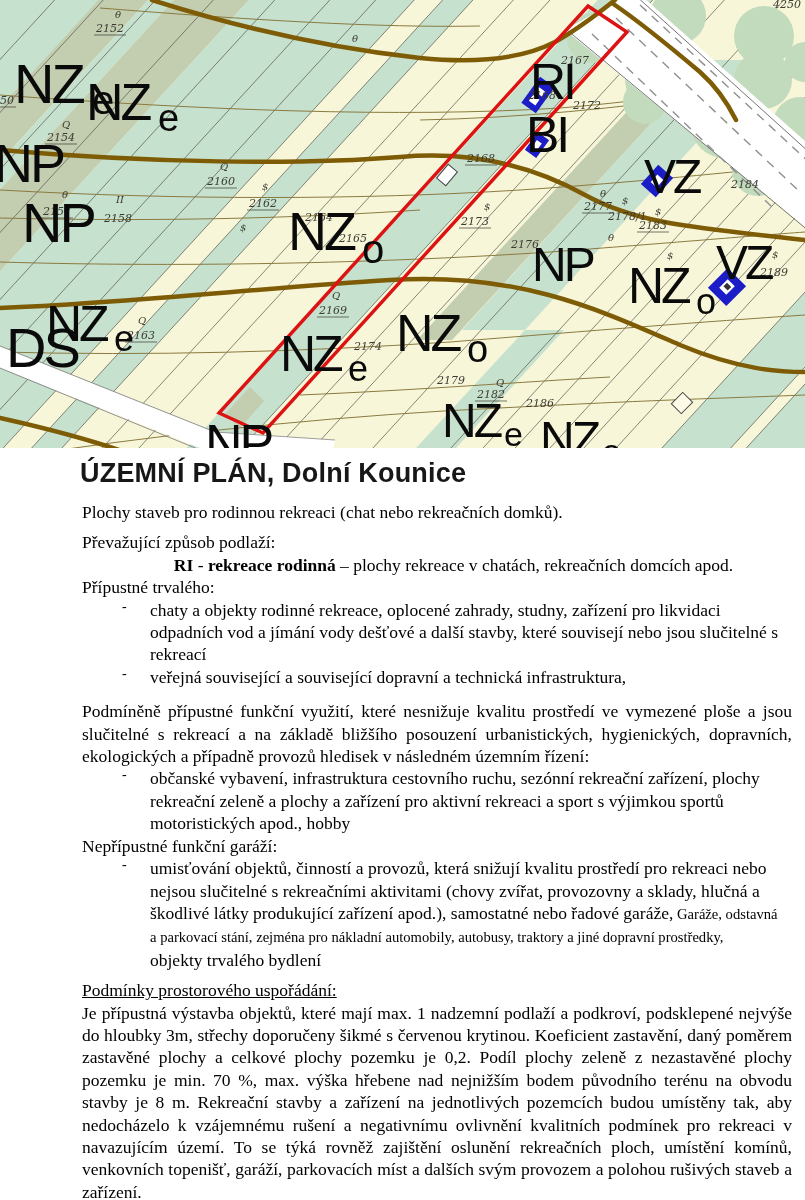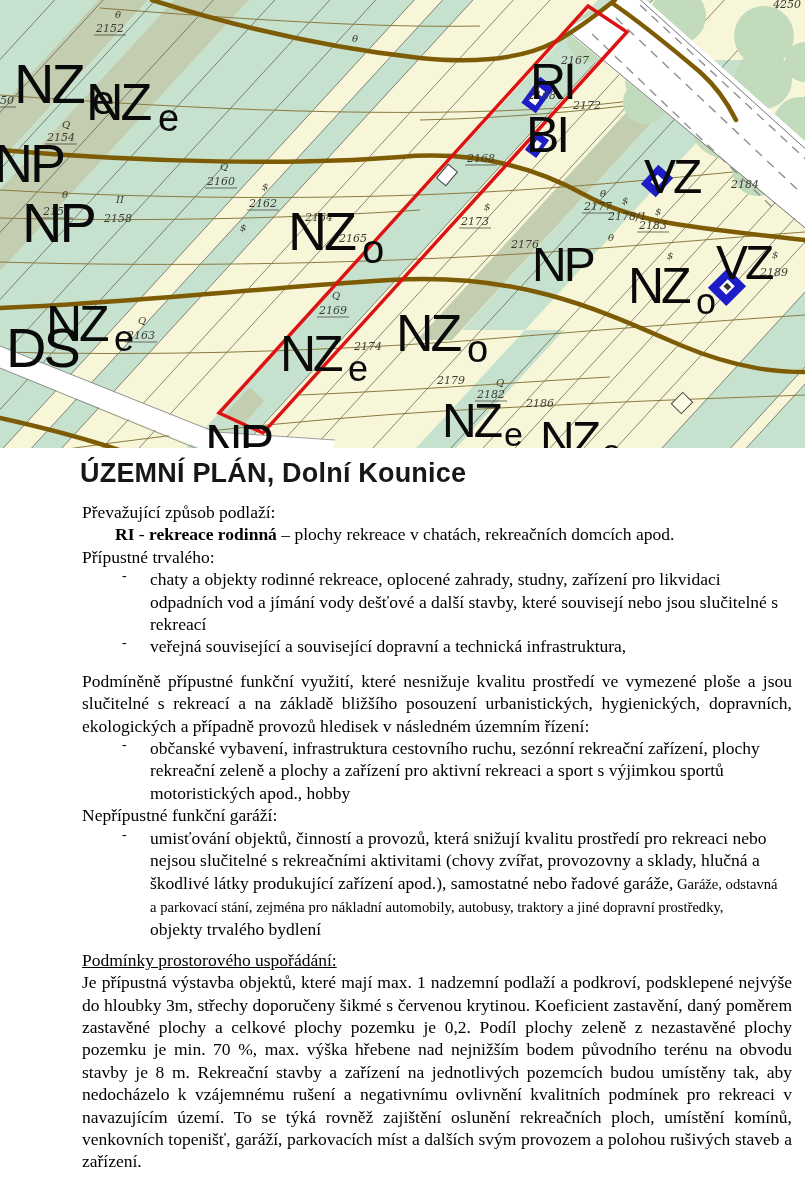--- a/index.html
+++ b/index.html
@@ -13,21 +13,21 @@
   .psym{font-family:"DejaVu Serif",serif;font-style:italic;font-size:10px;fill:#3b3b33;}
   .doc{position:absolute;top:448px;left:0;width:805px;background:#fff;}
   .doc-title{font-family:"Liberation Sans",sans-serif;font-weight:700;font-size:27px;
              color:#171717;margin:10px 0 12px 80px;letter-spacing:.2px;}
   .body-text{margin-left:82px;width:710px;font-size:17.5px;line-height:22.4px;}
   .body-text p{margin:0;}
   .sec-head{font-weight:bold;text-decoration:underline;margin-left:6px !important;}
   .u-head{text-decoration:underline;}
   .gap{margin-top:8px !important;}
   .gap-lg{margin-top:12px !important;}
-  .indent1{padding-left:33px;}
+  .indent1{padding-left:33px;text-align:center;}
   ul.dashlist{list-style:none;margin:0;padding:0;}
   ul.dashlist li{position:relative;padding-left:68px;padding-right:14px;}
   ul.dashlist li .dash{position:absolute;left:40px;top:-3px;font-size:14px;}
   .just{text-align:justify;}
   .small-inline{font-size:14.6px;}
   b{font-weight:bold;}
 </style>
 </head>
 <body>
 
@@ -258,20 +258,21 @@
     <text class="zsub" x="504" y="446" font-size="34">e</text>
     <text class="zlabel" x="540" y="455" font-size="48">NZ</text>
     <text class="zsub" x="602" y="463" font-size="34">o</text>
   </g>
 </svg>
 </div>
 
 <div class="doc">
   <div class="doc-title">ÚZEMNÍ PLÁN, Dolní Kounice</div>
   <div class="body-text">
+    <p>Plochy staveb pro rodinnou rekreaci (chat nebo rekreačních domků).</p>
 
     <p class="gap">Převažující způsob podlaží:</p>
     <p class="indent1"><b>RI</b><span> - </span><b>rekreace rodinná</b><span> – plochy rekreace v chatách, rekreačních domcích apod.</span></p>
 
     <p>Přípustné trvalého:</p>
     <ul class="dashlist">
       <li><span class="dash">-</span><span>chaty a objekty rodinné rekreace, oplocené zahrady, studny, zařízení pro likvidaci odpadních vod a jímání vody dešťové a další stavby, které souvisejí nebo jsou slučitelné s rekreací</span></li>
       <li><span class="dash">-</span><span>veřejná související a související dopravní a technická infrastruktura,</span></li>
     </ul>
 

